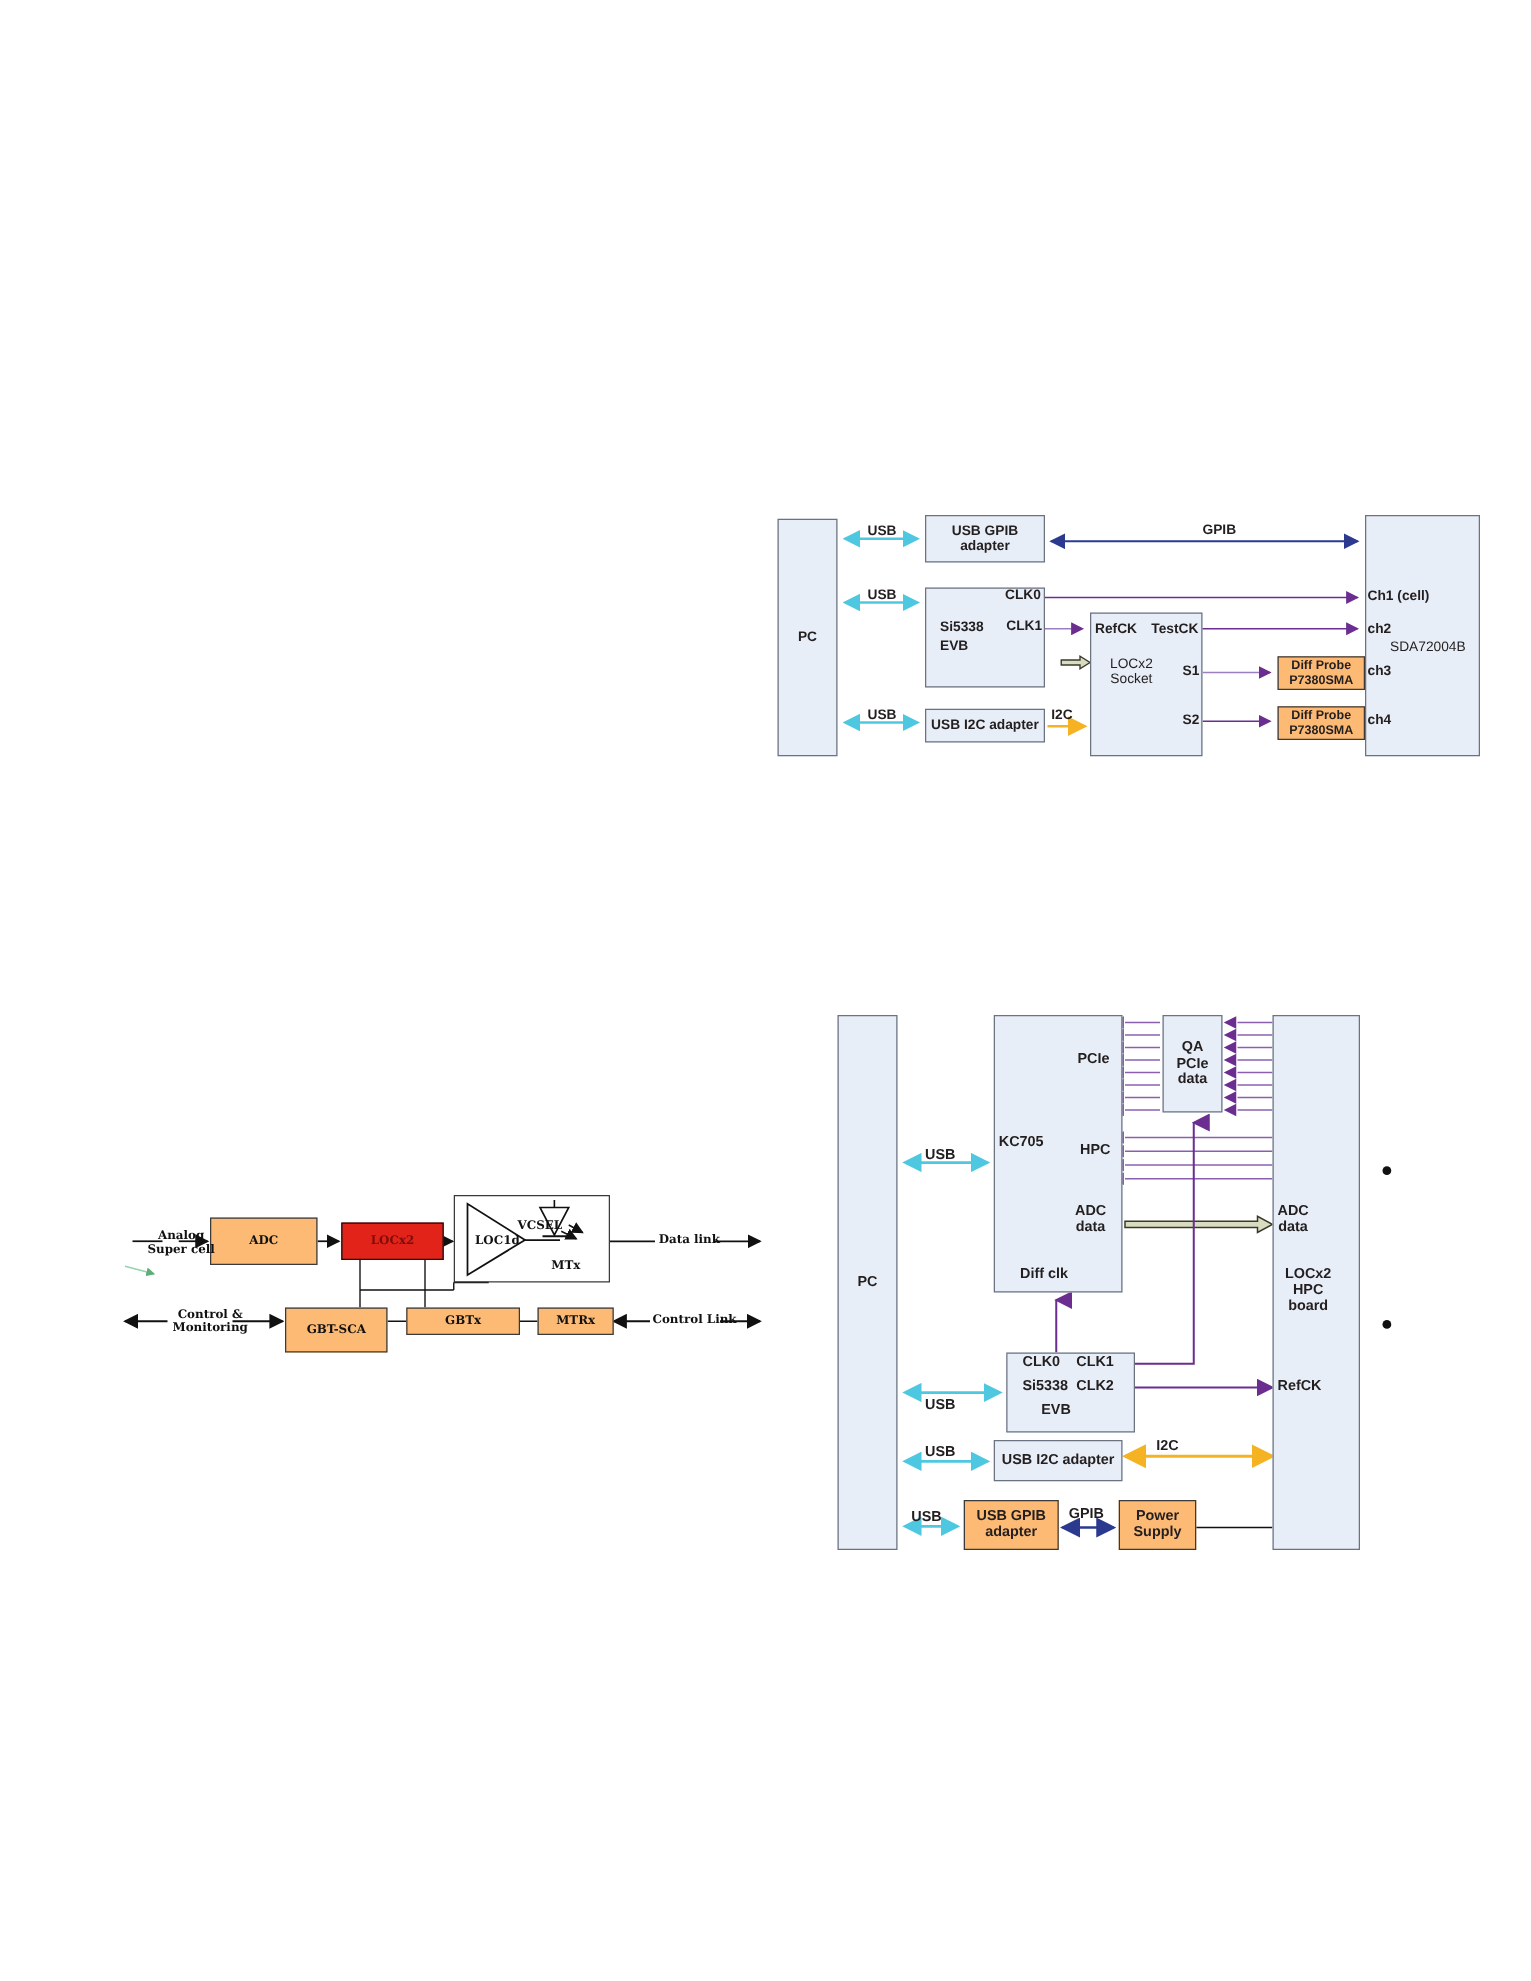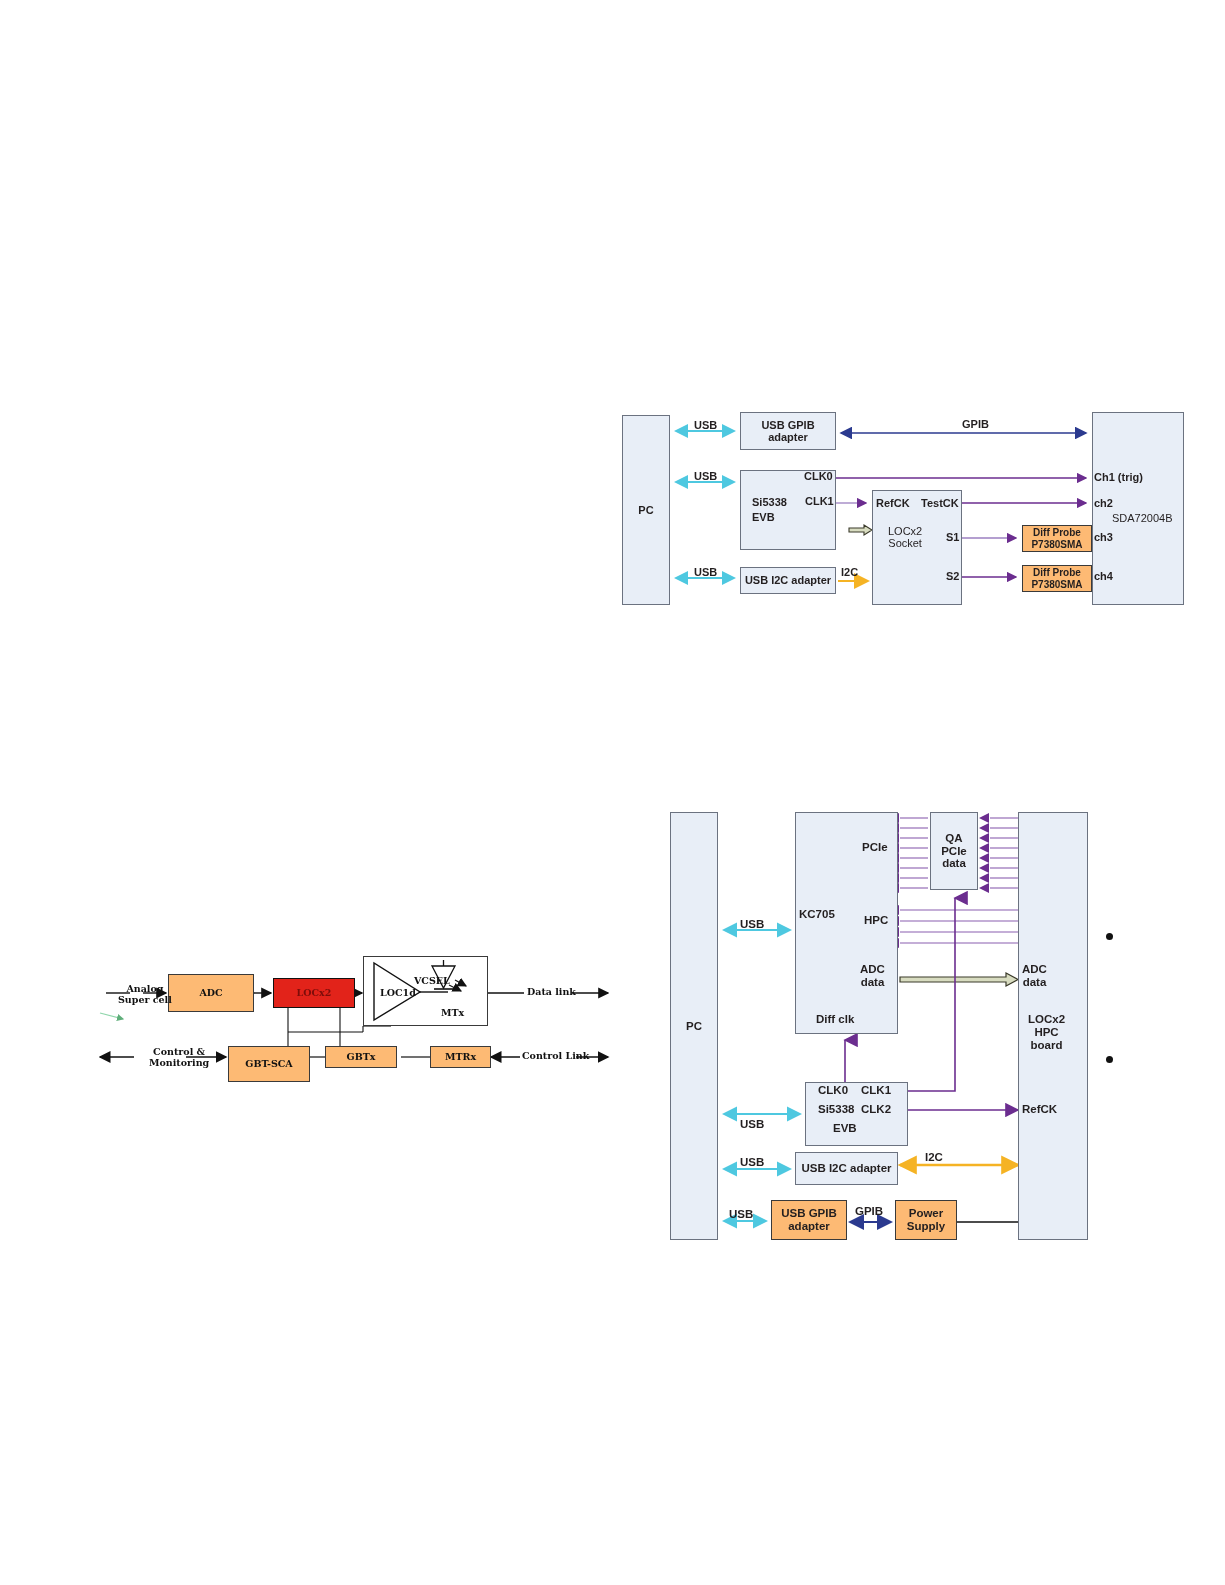--- a/index.html
+++ b/index.html
@@ -111,21 +111,21 @@
     <div class="blk blk-white" style="left:1022px;top:525px;width:70px;height:27px;white-space:pre;font-size:10px;">
       <span>Diff Probe
 P7380SMA</span>
     </div>
     <div class="blk blk-white" style="left:1022px;top:565px;width:70px;height:27px;white-space:pre;font-size:10px;">
       <span>Diff Probe
 P7380SMA</span>
     </div>
 
     <div class="blk blk-lite" style="left:1092px;top:412px;width:92px;height:193px;"></div>
-    <div class="lbl" style="left:1094px;top:471px;">Ch1 (trig)</div>
+    <div class="lbl" style="left:1094px;top:471px;">Ch1 (cell)</div>
     <div class="lbl" style="left:1094px;top:497px;">ch2</div>
     <div class="lbl" style="left:1094px;top:531px;">ch3</div>
     <div class="lbl" style="left:1094px;top:570px;">ch4</div>
     <div class="lbl thin" style="left:1112px;top:512px;">SDA72004B</div>
 
     <div class="lbl" style="left:694px;top:419px;">USB</div>
     <div class="lbl" style="left:694px;top:470px;">USB</div>
     <div class="lbl" style="left:694px;top:566px;">USB</div>
     <div class="lbl" style="left:962px;top:418px;">GPIB</div>
     <div class="lbl" style="left:841px;top:566px;">I2C</div>
@@ -193,31 +193,31 @@
     </div>
 
     <div class="blk blk-white" style="left:363px;top:956px;width:125px;height:70px;background:transparent;"></div>
     <div class="lbl" style="left:380px;top:988px;">LOC1d</div>
     <div class="lbl" style="left:414px;top:976px;">VCSEL</div>
     <div class="lbl" style="left:441px;top:1008px;">MTx</div>
 
     <div class="blk blk-white" style="left:228px;top:1046px;width:82px;height:36px;">
       <span>GBT-SCA</span>
     </div>
-    <div class="blk blk-white" style="left:325px;top:1046px;width:72px;height:22px;">
+    <div class="blk blk-white" style="left:325px;top:1046px;width:91px;height:22px;">
       <span>GBTx</span>
     </div>
     <div class="blk blk-white" style="left:430px;top:1046px;width:61px;height:22px;">
       <span>MTRx</span>
     </div>
 
     <div class="lbl" style="left:118px;top:984px;text-align:center;">Analog
 Super cell</div>
     <div class="lbl" style="left:527px;top:987px;">Data link</div>
-    <div class="lbl" style="left:138px;top:1047px;text-align:center;margin-left:11px;">Control &amp;
+    <div class="lbl" style="left:138px;top:1047px;text-align:center;">Control &amp;
 Monitoring</div>
     <div class="lbl" style="left:522px;top:1051px;">Control Link</div>
   </div>
 
   <div class="fig f3" style="left:0;top:0;width:1225px;height:1320px;">
 
     <svg width="1225" height="1320">
       <defs>
         <marker id="b-cy-r" markerWidth="7" markerHeight="7" refX="6" refY="3.5" orient="auto">
           <path d="M0,0 L7,3.5 L0,7 Z" fill="#4ec8e0"></path>

